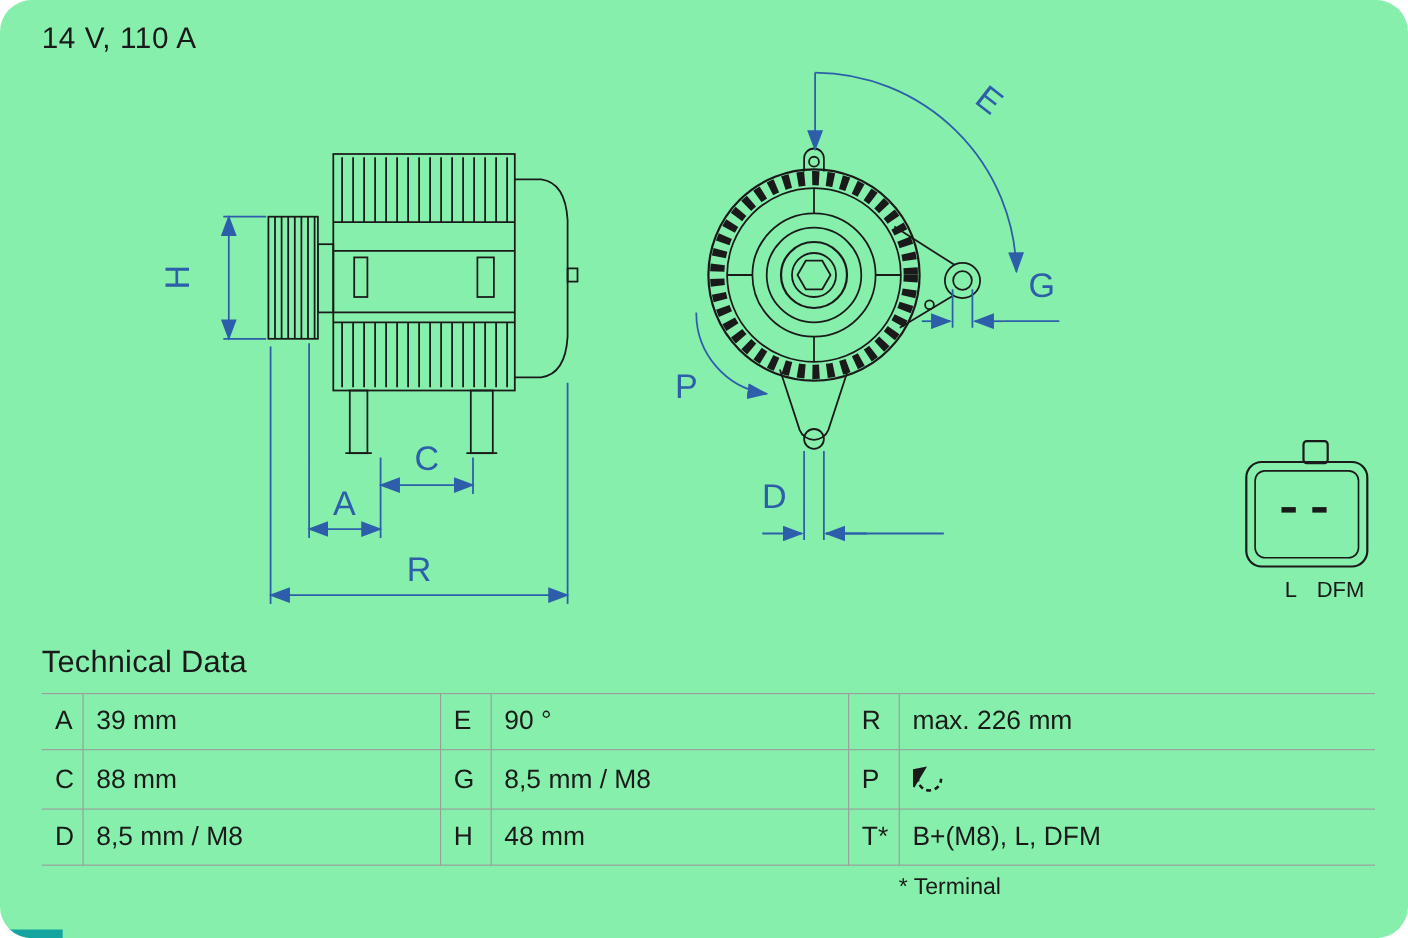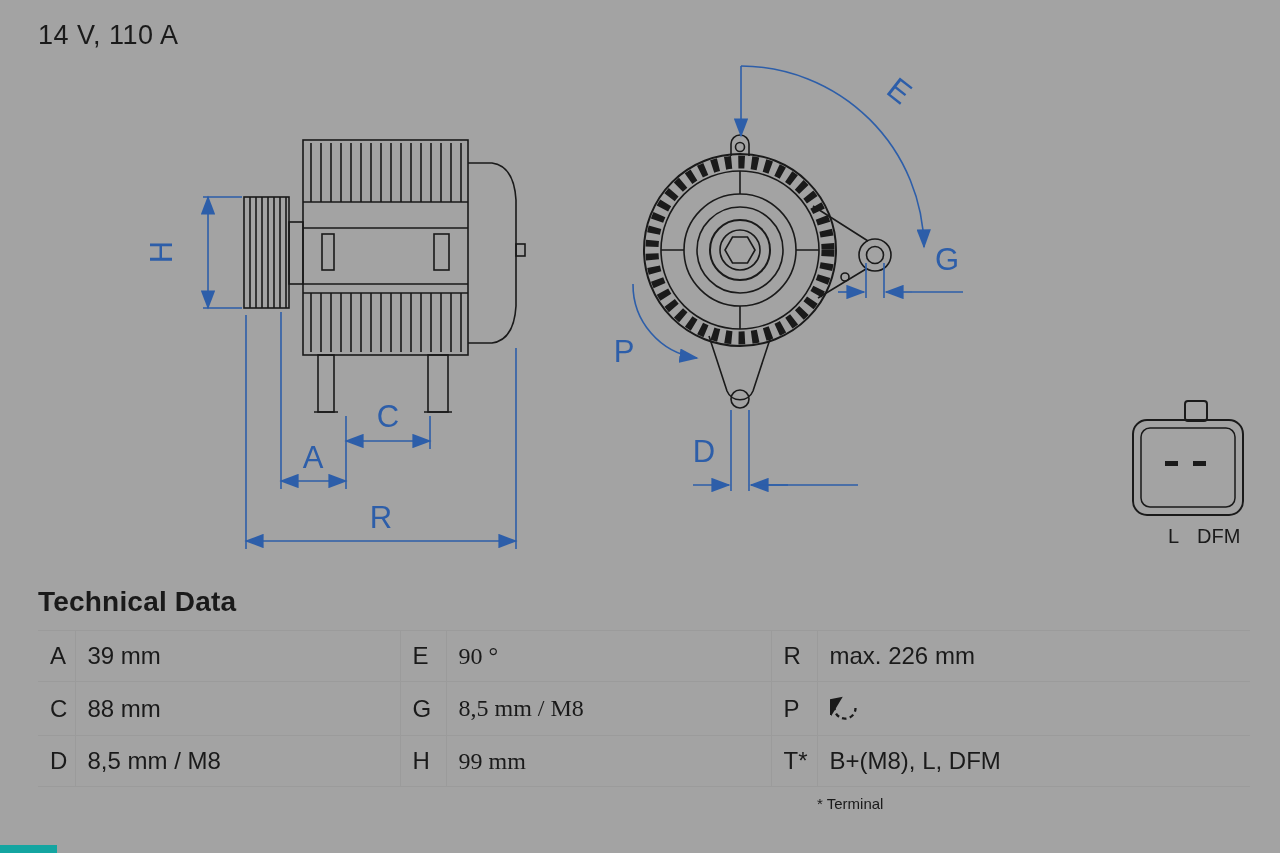--- a/index.html
+++ b/index.html
@@ -1,36 +1,36 @@
 <!DOCTYPE html>
 <html><head>
 <meta charset="utf-8">
 <style>
   * { box-sizing: border-box; }
   body { margin:0; background:#ffffff; font-family:"Liberation Sans", sans-serif; color:#1a1a1a; }
-  .page { position:relative; width:1280px; height:853px; background:#a3a3a3; overflow:hidden; }
+  .page { position:relative; width:1280px; height:853px; background:#86efac; overflow:hidden;border-radius:29px; }
 
   .title { position:absolute; left:38px; top:20px; font-size:27px; font-weight:400; letter-spacing:.5px; }
 
   svg.diagram { position:absolute; left:0; top:0; pointer-events:none; }
 
   .tech { position:absolute; left:38px; top:586px; width:1212px; }
-  .tech h2 { margin:0 0 12px 0; font-size:28px; font-weight:700; letter-spacing:.2px; }
+  .tech h2 { margin:0 0 12px 0; font-size:28px; font-weight:400; letter-spacing:.2px; }
 
   table.specs { width:100%; border-collapse:collapse; font-size:24px; }
   table.specs td { border:1px solid #9b9b9b; padding:11px 0 11px 12px; vertical-align:middle; }
   table.specs td:first-child { border-left:0; }
   table.specs td:last-child  { border-right:0; }
   td.k  { width:37px; padding-left:6px; }
   td.k2 { width:46px; padding-left:6px; }
   td.v1 { width:325px; }
-  td.v2 { width:325px;font-family:Liberation Serif, serif; }
+  td.v2 { width:325px; }
   td.icon-cell svg { display:block; margin-top:1px; }
 
-  .footnote { margin-top:8px; padding-left:779px; font-size:15px; }
+  .footnote { margin-top:8px; padding-left:779px; font-size:21px; }
 
   .artifact { position:absolute; left:0; bottom:0; width:57px; height:8px; background:#14a5a1; }
 
   text.dim { font-family:"Liberation Sans", sans-serif; font-size:31px; fill:#2d5ea9; font-weight:400; }
   text.conn { font-family:"Liberation Sans", sans-serif; font-size:20px; fill:#1a1a1a; }
 </style>
 </head>
 <body>
 
 <div class="page">
@@ -166,21 +166,21 @@
               </marker>
             </defs>
             <path d="M9,5.5 A10.5,10.5 0 1 0 25.5,14" fill="none" stroke="#1a1a1a" stroke-width="2.3" stroke-dasharray="4.4 3.4" marker-start="url(#rarr)"></path>
           </svg>
         </td>
       </tr>
       <tr>
         <td class="k">D</td>
         <td class="v1">8,5 mm / M8</td>
         <td class="k2">H</td>
-        <td class="v2">99 mm</td>
+        <td class="v2">48 mm</td>
         <td class="k2">T*</td>
         <td class="v3">B+(M8), L, DFM</td>
       </tr>
     </tbody>
       </table>
     <div class="footnote">* Terminal</div>
   </div>
 
   <div class="artifact"></div>
 

